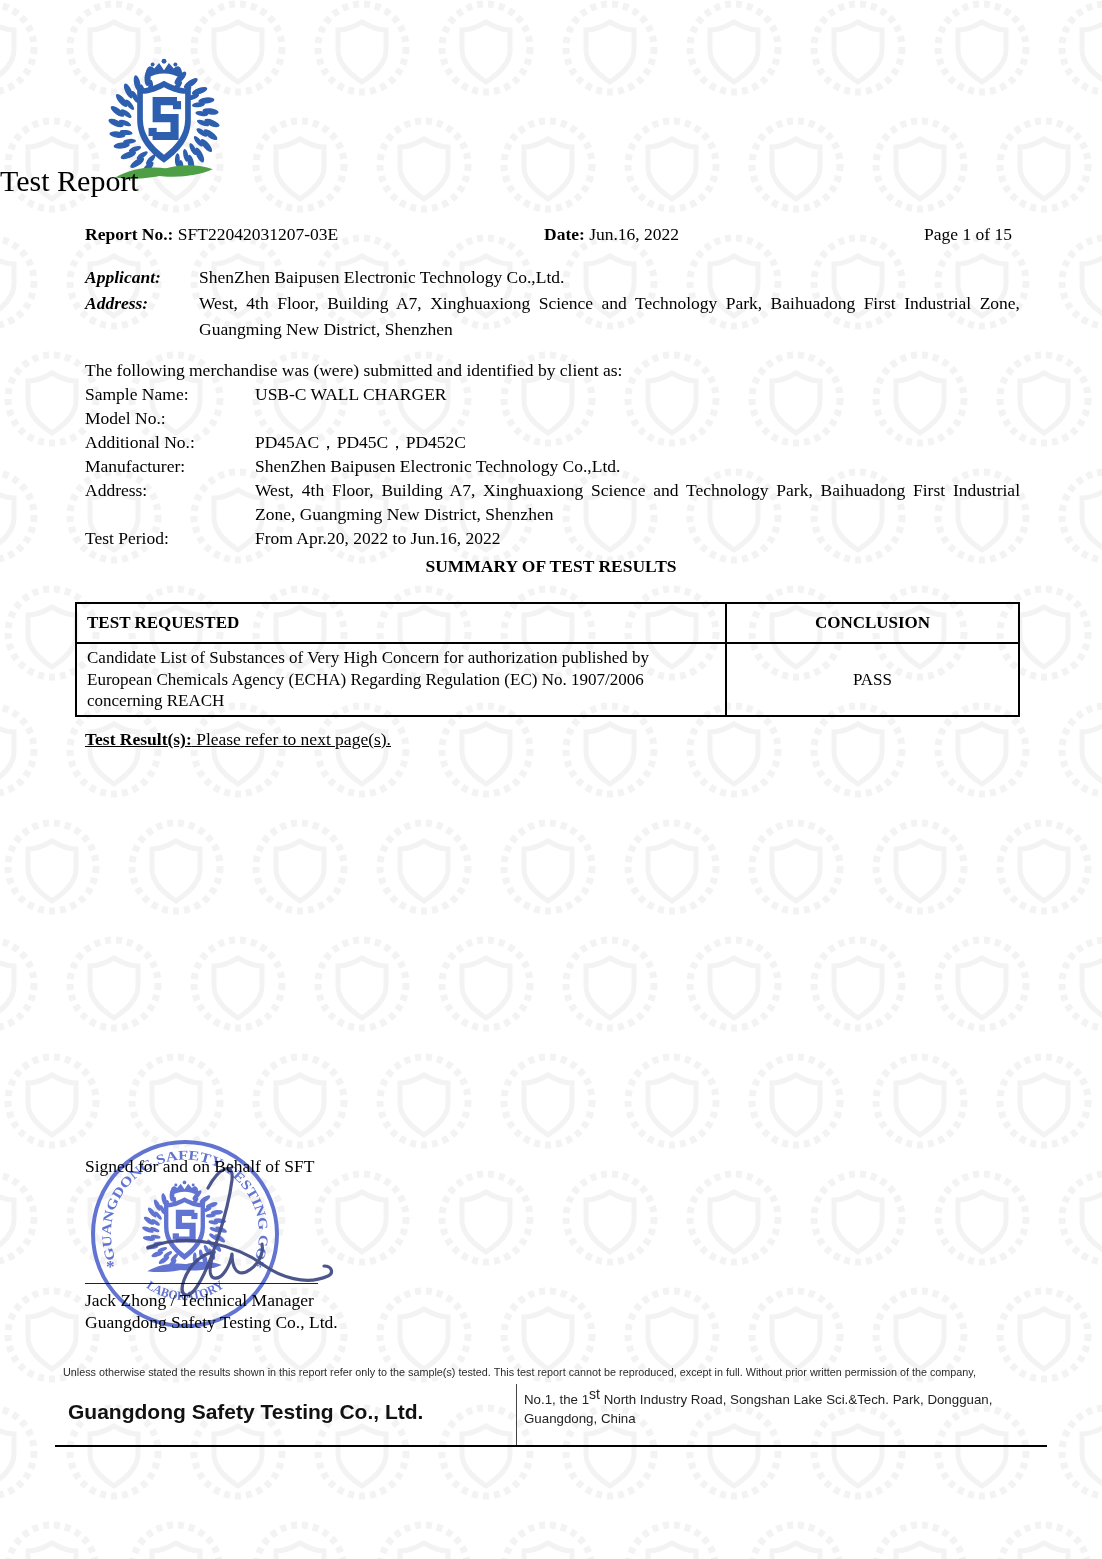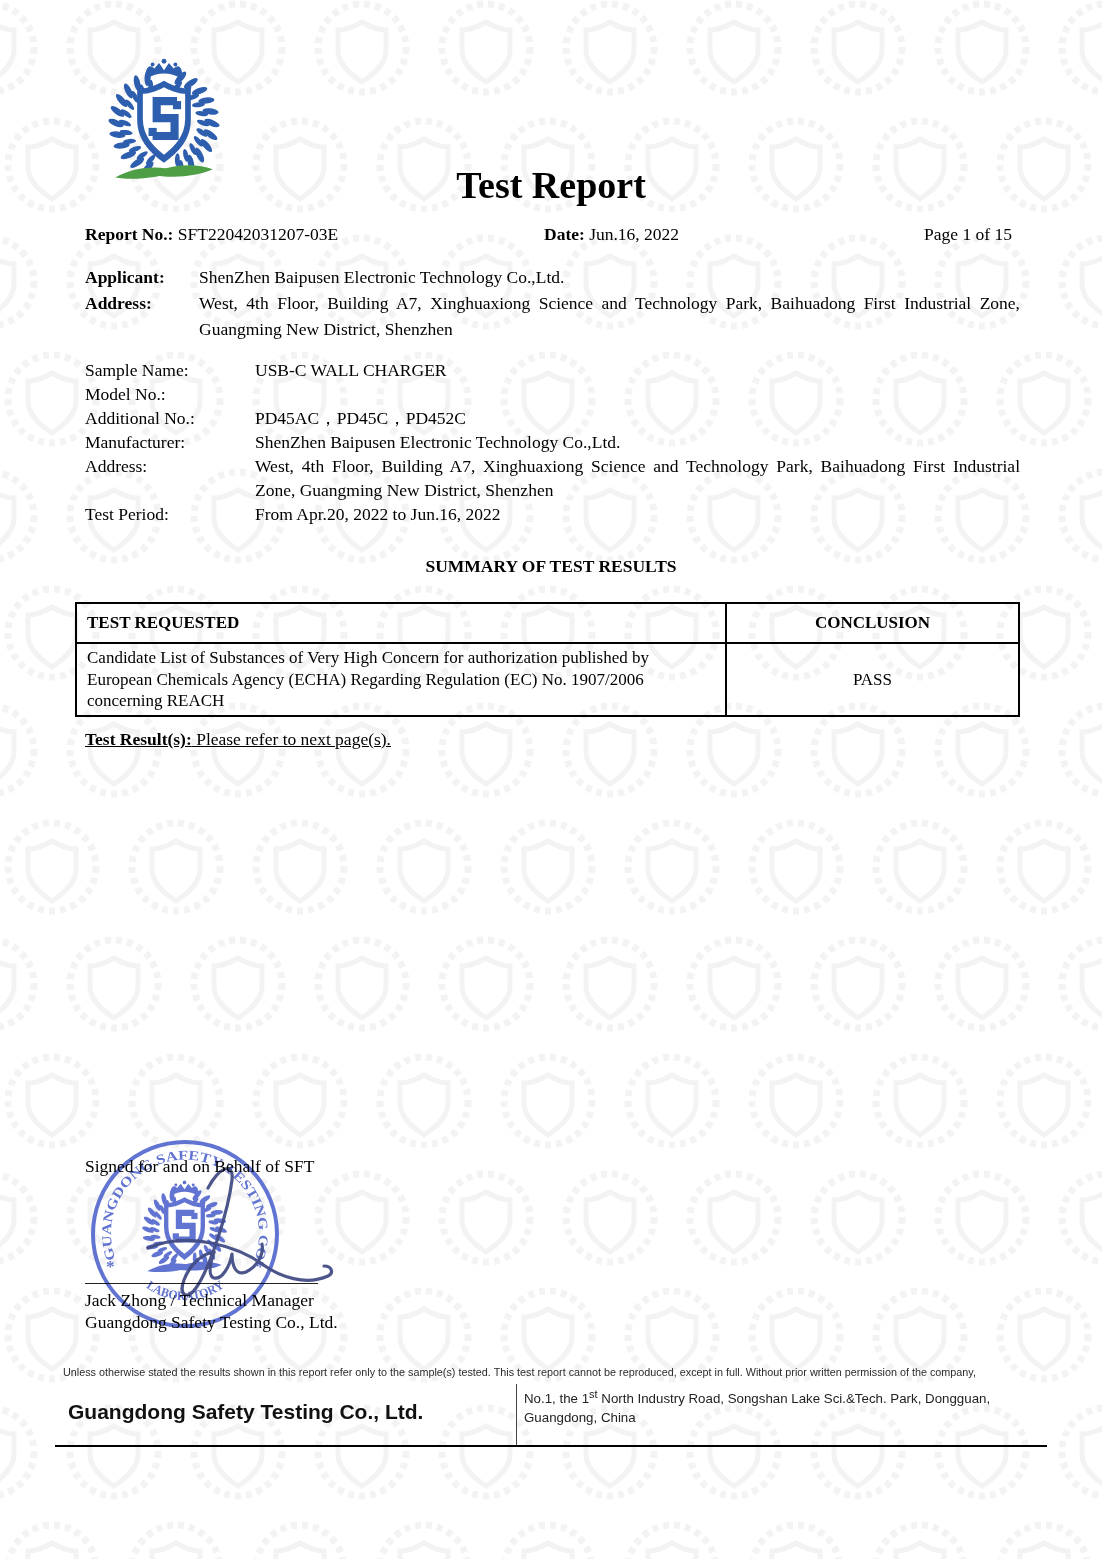--- a/index.html
+++ b/index.html
@@ -5,27 +5,27 @@
   html,body{margin:0;padding:0;background:#ffffff;}
   .page{position:relative;width:1102px;height:1559px;background:#fff;overflow:hidden;
         font-family:"Liberation Serif","DejaVu Serif",serif;color:#000;}
   .abs{position:absolute;}
   
   .watermark{position:absolute;left:0;top:0;z-index:0;}
   .content{position:relative;z-index:1;}
   
   .logo-main{position:absolute;left:88px;top:58px;width:152px;height:126px;color:#2e5fae;--leafcolor:#4d9e45;}
   
-  .title{position:absolute;left:0;right:0;top:166px;text-align:center;font-size:38px;font-weight:bold;line-height:1;}
+  .title{position:absolute;left:0;right:0;top:166px;text-align:left;font-size:30px;font-weight:normal;line-height:1;}
   
   .hmeta{font-size:17.5px;line-height:20px;}
   .hlabel{font-weight:bold;}
   
   .kvgrid{display:grid;grid-template-columns:114px 1fr;font-size:17.5px;line-height:26px;}
-  .kvgrid .lbl{font-weight:bold;}
+  .kvgrid .lbl{font-weight:bold;font-style:italic;}
   .just{text-align:justify;}
   
   .merch{font-size:17.5px;line-height:24px;}
   .mrow{display:grid;grid-template-columns:170px 1fr;}
   .pre{white-space:pre-wrap;}
   
   .sumhead{position:absolute;left:0;right:0;top:556px;text-align:center;font-weight:bold;font-size:17.5px;}
   table.results{position:absolute;left:75px;top:602px;width:945px;border-collapse:collapse;}
   table.results th,table.results td{border:2px solid #000;font-size:17px;vertical-align:middle;}
   table.results th{height:34px;padding:2px 10px;}
@@ -49,21 +49,21 @@
   .f-company{position:absolute;left:68px;top:1400px;font-family:"Liberation Sans","DejaVu Sans",sans-serif;
              font-size:21px;font-weight:600;color:#111;}
   .f-divider{position:absolute;left:516px;top:1384px;width:1px;height:61px;background:#444;}
   .f-right{position:absolute;left:524px;top:1385px;width:514px;font-family:"Liberation Sans","DejaVu Sans",sans-serif;
            font-size:13.3px;color:#222;line-height:19px;}
   .f-contact{position:relative;height:19px;}
   .f-contact .tel{position:absolute;left:0;}
   .f-contact .fax{position:absolute;left:166px;}
   .f-contact .url{position:absolute;left:343px;}
   .f-rule{position:absolute;left:55px;top:1445px;width:992px;height:2px;background:#000;}
-  sup{font-size:11px;}
+  sup{font-size:14px;}
 </style>
 </head>
 <body>
 
 <div class="page">
 
   <svg class="watermark" width="1102" height="1559" aria-hidden="true">
     <defs>
       <g id="wm-motif" fill="none" stroke="#efeff0" stroke-width="7" opacity="0.75">
         <circle r="44" stroke-dasharray="6 5"></circle>
@@ -303,20 +303,21 @@
     <div class="abs hmeta" style="left:924px;top:224px;">Page 1 of 15</div>
 
     <div class="abs kvgrid" style="left:85px;top:264px;width:935px;">
       <div class="lbl">Applicant:</div>
       <div>ShenZhen Baipusen Electronic Technology Co.,Ltd.</div>
       <div class="lbl">Address:</div>
       <div class="just">West, 4th Floor, Building A7, Xinghuaxiong Science and Technology Park, Baihuadong First Industrial Zone, Guangming New District, Shenzhen</div>
     </div>
 
     <div class="abs merch" style="left:85px;top:358px;width:935px;">
+      <div>The following merchandise was (were) submitted and identified by client as:</div>
       <div class="mrow">
         <div>Sample Name:</div>
         <div>USB-C WALL CHARGER</div>
       </div>
       <div class="mrow">
         <div>Model No.:</div>
       </div>
       <div class="mrow">
         <div>Additional No.:</div>
         <div class="pre">PD45AC，PD45C，PD452C</div>

